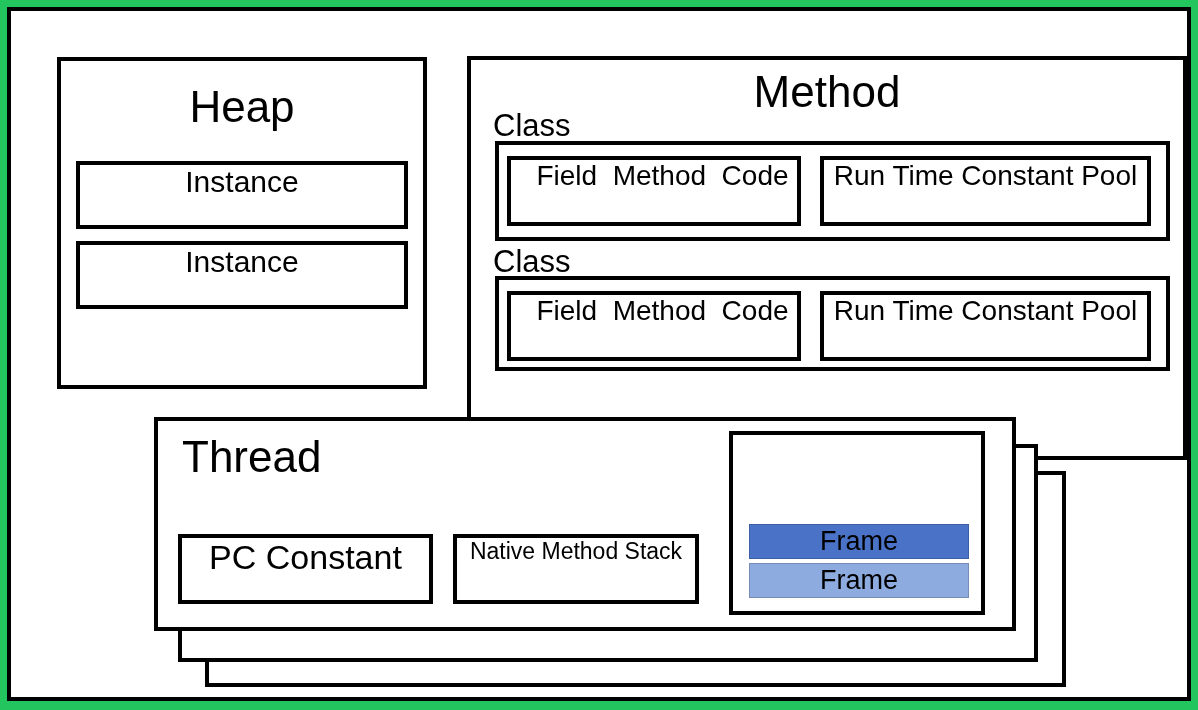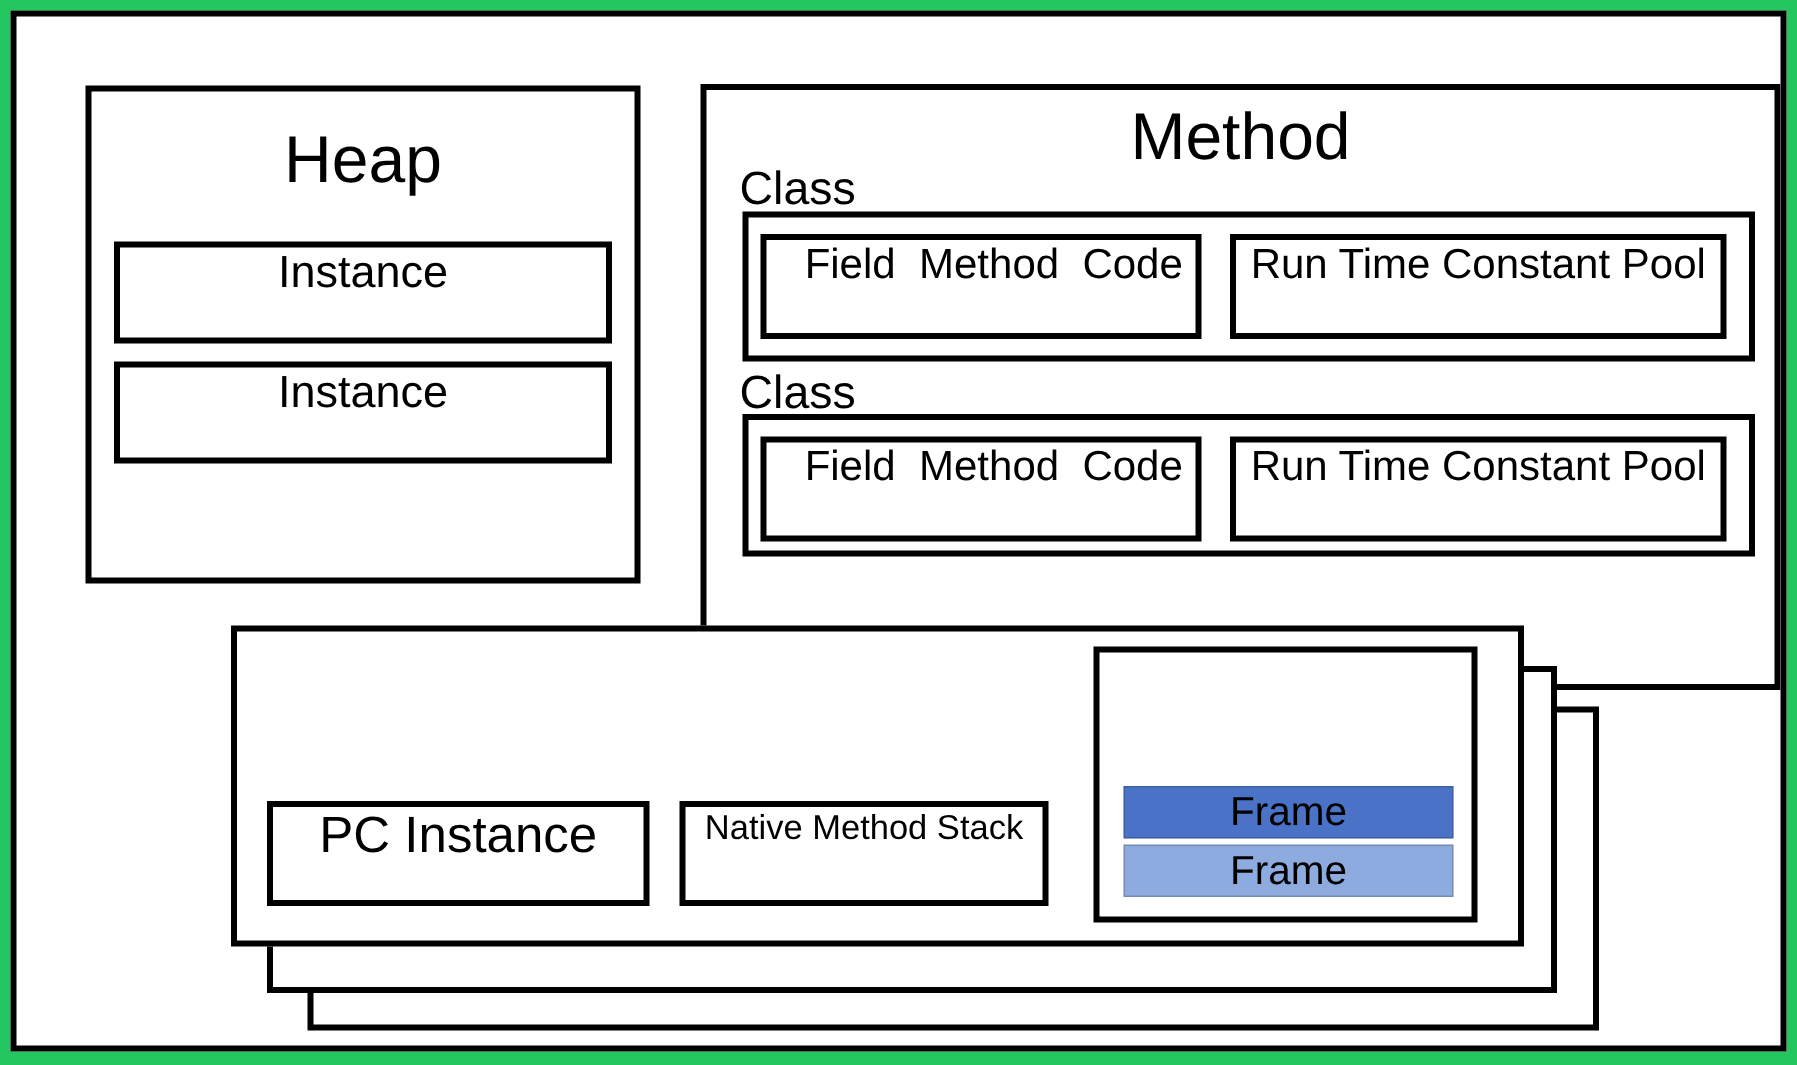--- a/index.html
+++ b/index.html
@@ -141,23 +141,24 @@
         <div class="box center-flex rtcp-box">
           <span>Run Time Constant Pool</span>
         </div>
       </div>
     </div>
 
     <div class="box thread-shadow-3"></div>
     <div class="box thread-shadow-2"></div>
 
     <div class="box thread-box">
+      <div class="thread-title">Thread</div>
 
       <div class="box center-flex pc-box">
-        <span>PC Instance</span>
+        <span>PC Constant</span>
       </div>
 
       <div class="box center-flex nms-box">
         <span>Native Method Stack</span>
       </div>
 
       <div class="box stack-box">
         <div class="frame frame-1" style="background-color: rgb(74, 115, 200);">
           <span>Frame</span>
         </div>

